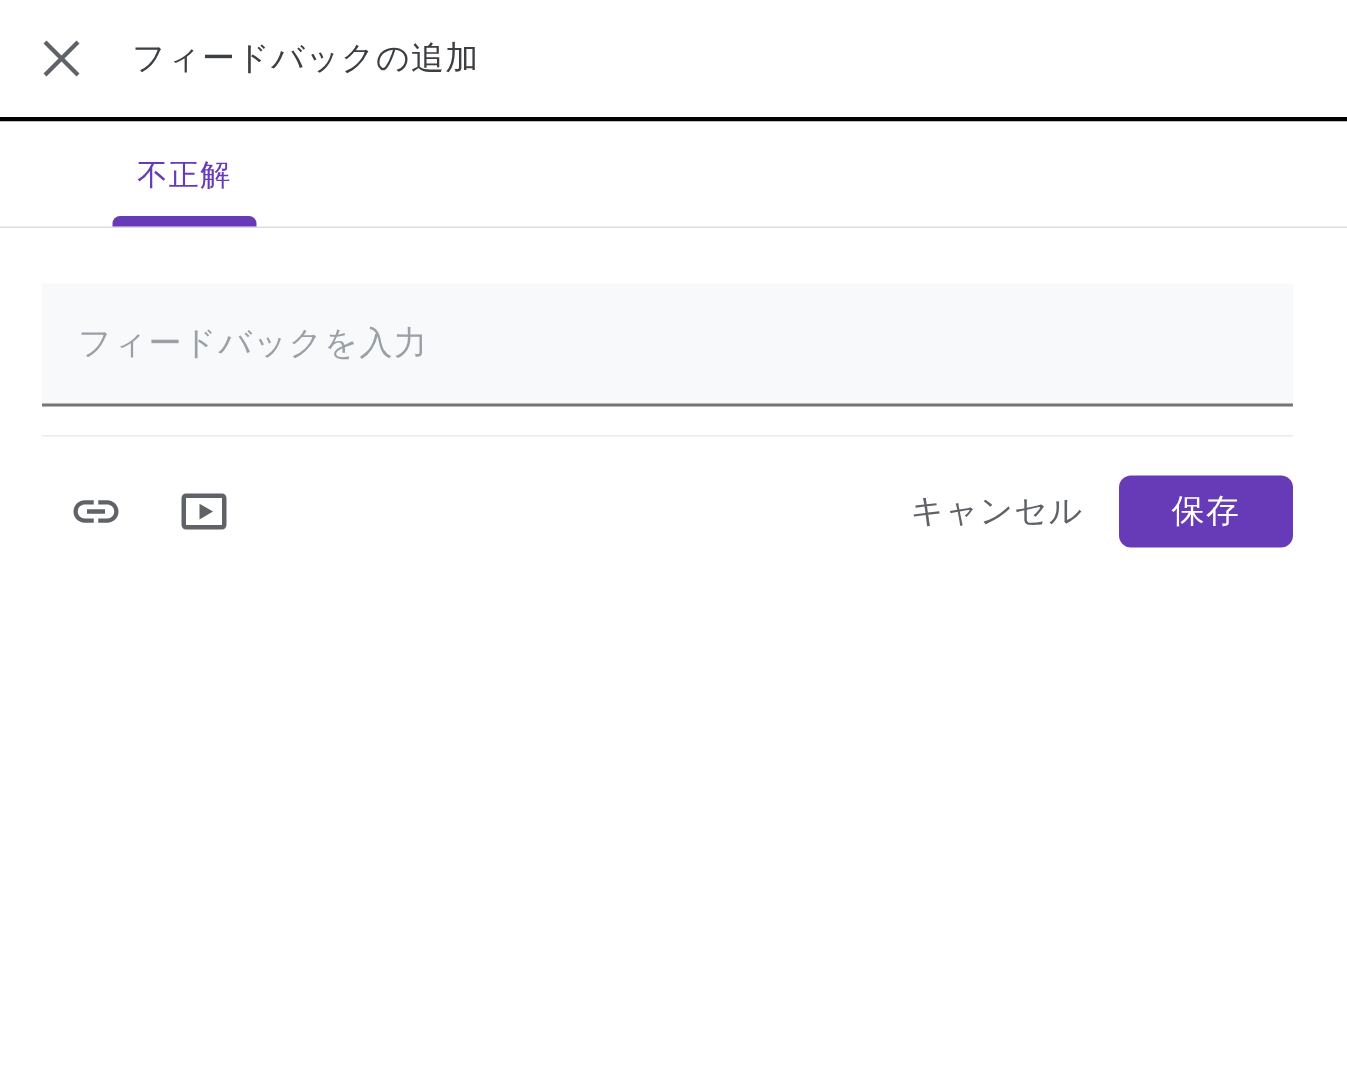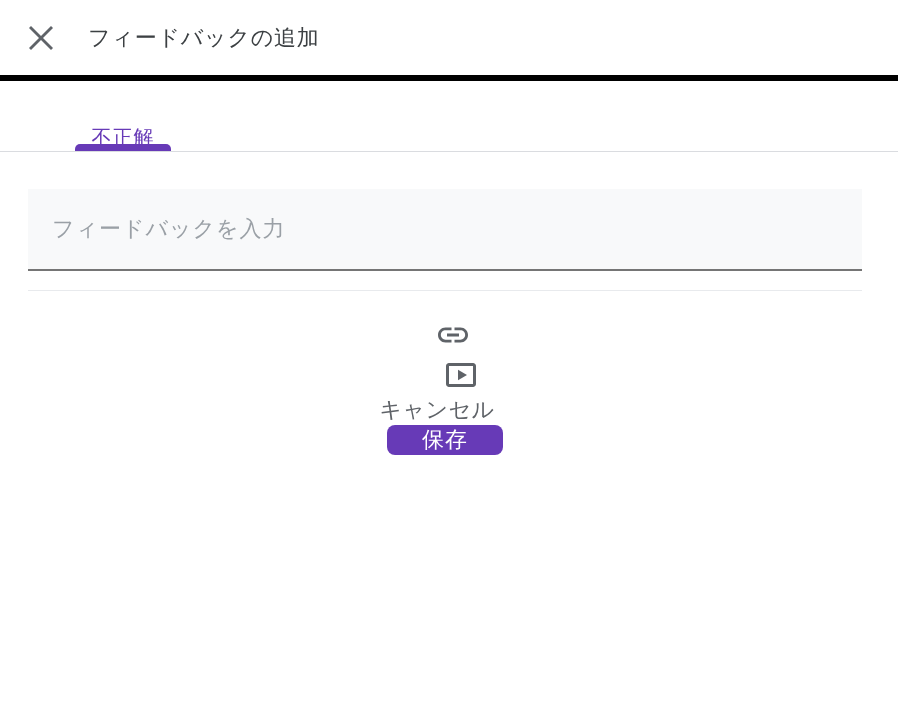--- a/index.html
+++ b/index.html
@@ -9,21 +9,21 @@
     font-family: "Liberation Sans", "DejaVu Sans", sans-serif;
     overflow: hidden;
   }
 
   
   .dialog-header {
     height: 81px;
     display: flex;
     align-items: center;
     padding-left: 28px;
-    border-bottom: 6px solid #000000;
+    border-bottom: 3px solid #000000;
     background: #ffffff;
   }
   .close-btn {
     width: 26px; height: 26px;
     background: none; border: none;
     padding: 0; cursor: pointer;
     display: flex; align-items: center; justify-content: center;
     flex: 0 0 auto;
   }
   .dialog-title {
@@ -37,21 +37,21 @@
   .tab-bar {
     height: 71px;
     display: flex;
     padding-left: 18px;
     border-bottom: 1px solid #dadce0;
     background: #ffffff;
   }
   .tab {
     width: 210px;
     display: flex;
-    align-items: flex-end;
+    align-items: center;
     justify-content: center;
     position: relative;
     font-size: 20px;
     letter-spacing: 1px;
     color: #3c4043;
     background: none; border: none;
     cursor: pointer;
     font-family: Liberation Serif, serif;
   }
   .tab.active { color: #673ab7; }
@@ -91,21 +91,20 @@
     background: #e8eaed;
     margin-top: 19px;
   }
 
   
   .actions-row {
     margin-top: 24px;
     height: 52px;
     display: flex;
     align-items: center;
-    flex-direction: column;
   }
   .icon-btn {
     background: none; border: none;
     padding: 0; cursor: pointer;
     display: flex; align-items: center; justify-content: center;
     width: 40px; height: 40px;
     flex: 0 0 auto;
   }
   .icon-btn + .icon-btn { margin-left: 32px; }
   .icon-btn:first-child { margin-left: 16px; }

